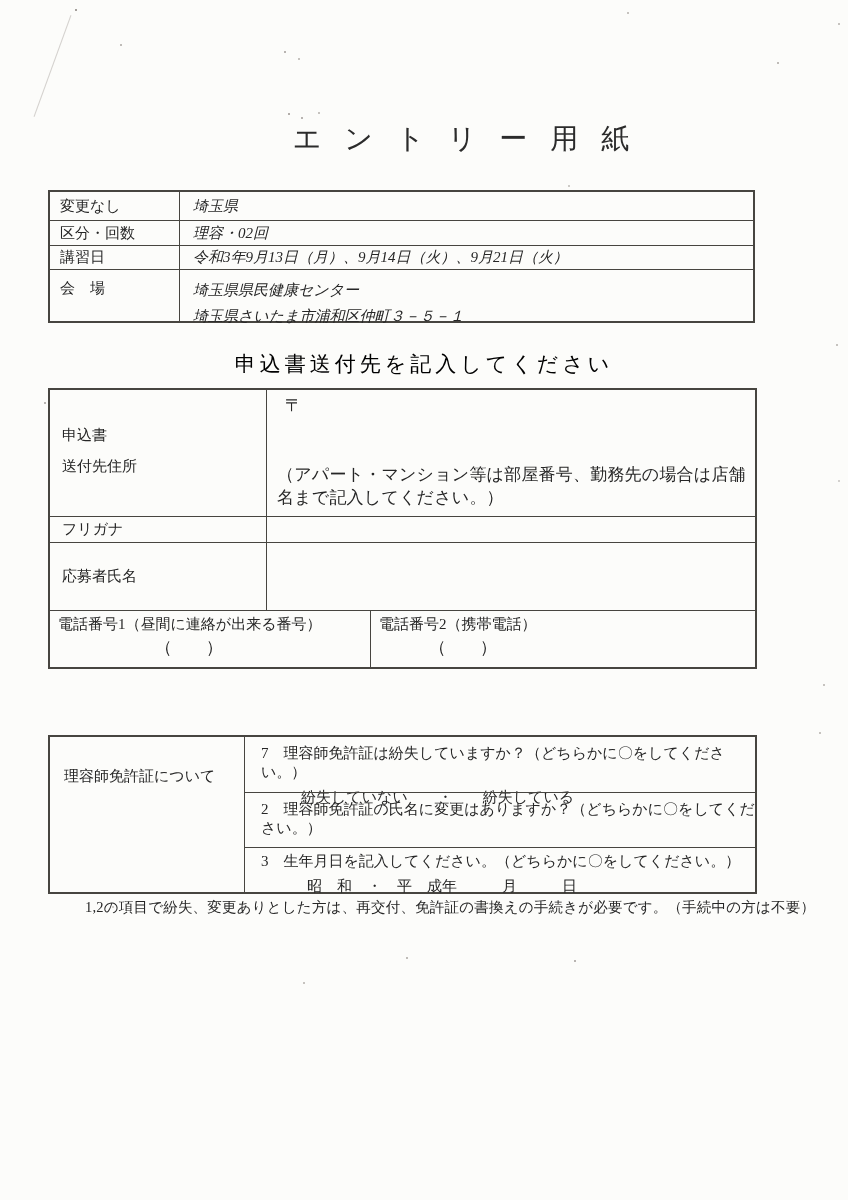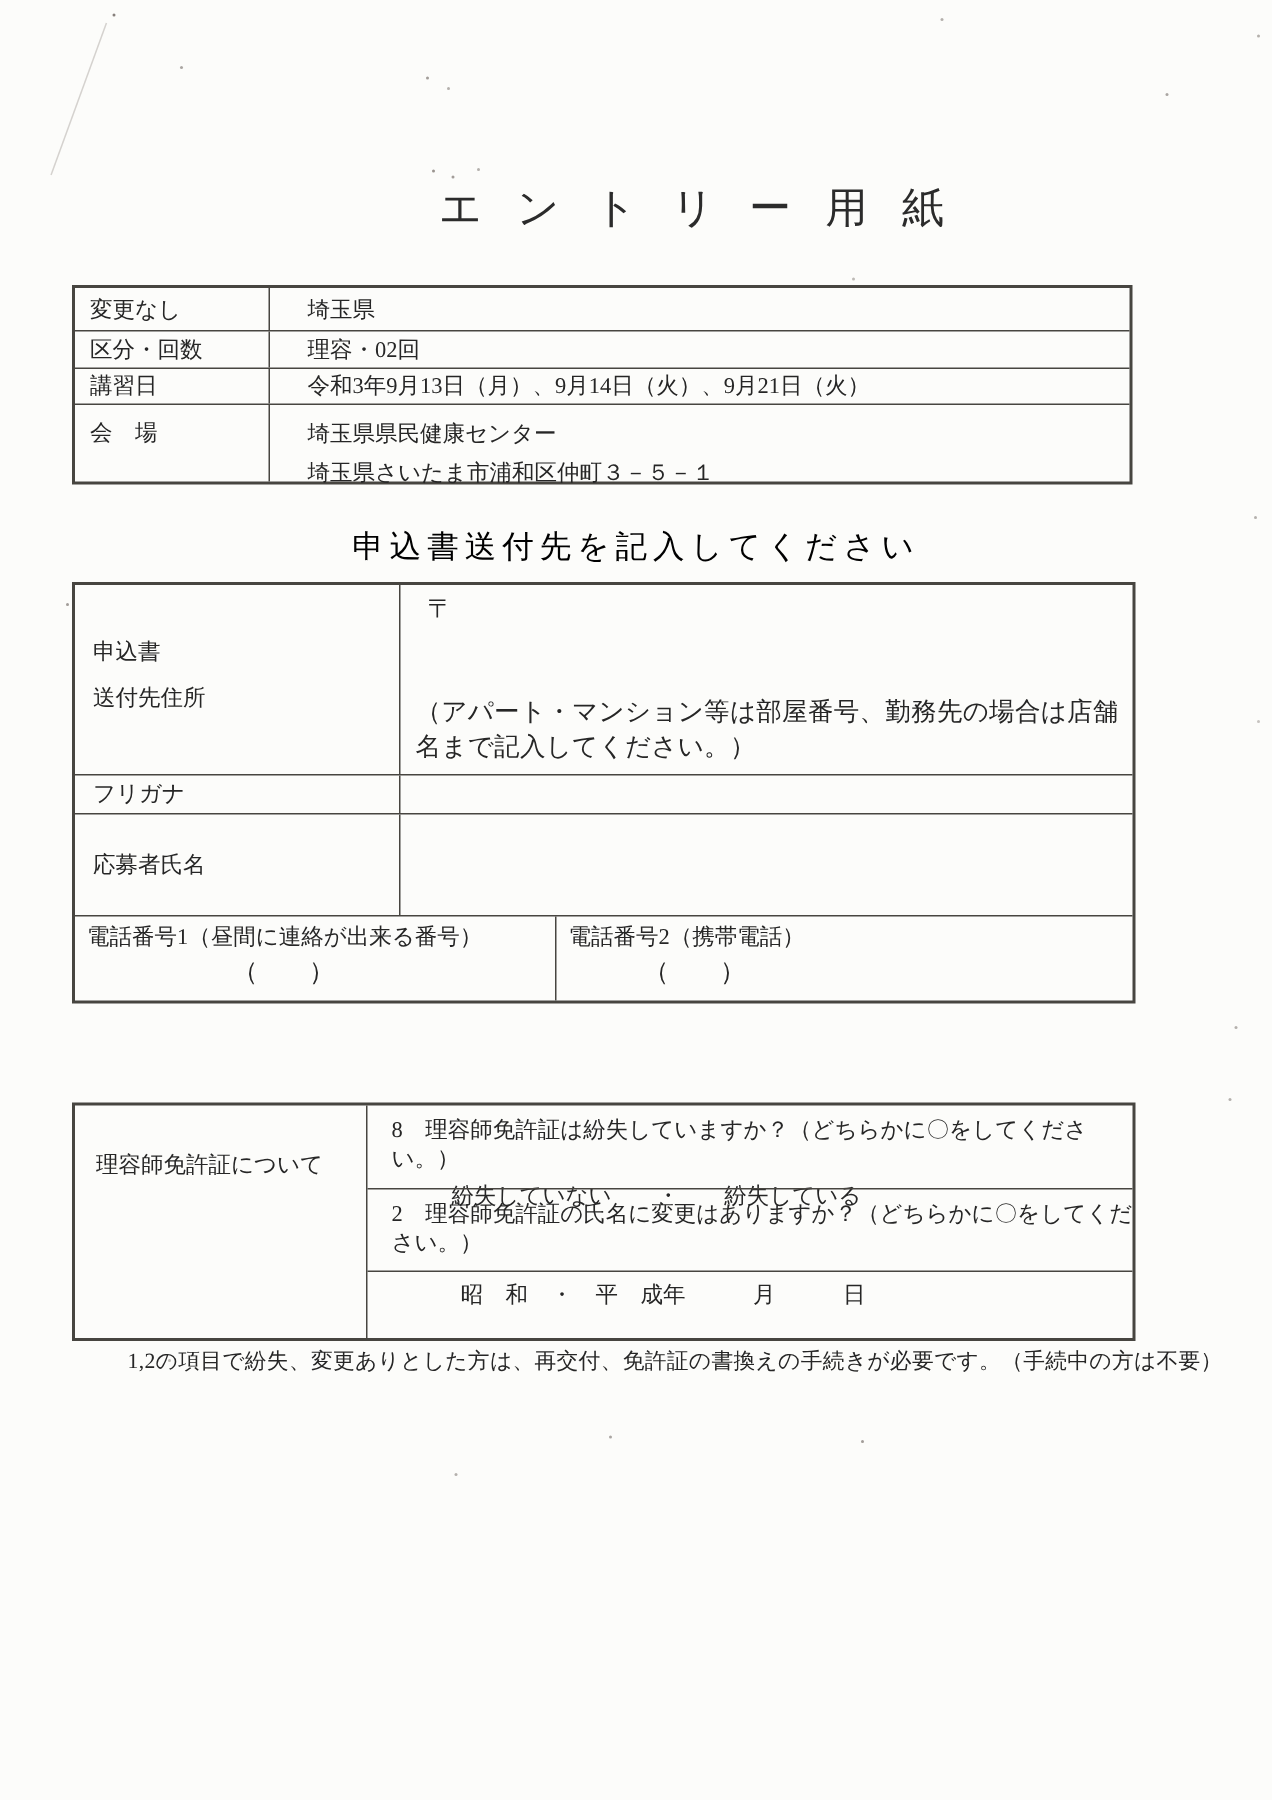--- a/index.html
+++ b/index.html
@@ -21,21 +21,21 @@
   }
   
   .tbl{position:absolute;border:2px solid #474540;box-sizing:border-box;}
   .trow{display:flex;box-sizing:border-box;}
   .trow + .trow{border-top:1.4px solid #474540;justify-content:center;}
   .tcell{box-sizing:border-box;position:relative;}
   .tcell + .tcell{border-left:1.4px solid #474540;}
   
   .t1{left:48px;top:190px;width:707px;}
   .t1 .lbl{width:129px;display:flex;align-items:center;padding-left:10px;font-size:15px;}
-  .t1 .val{flex:1;display:flex;align-items:center;padding-left:25px;font-size:15px;}
+  .t1 .val{flex:1;display:flex;align-items:center;padding-left:13px;font-size:15px;font-style:italic;}
   .t1 .val.multi{display:block;padding-top:7px;line-height:26px;}
   .t1 .lbl.top{align-items:flex-start;padding-top:9px;}
   
   .t2{left:48px;top:388px;width:709px;}
   .t2 .lblcol{width:216px;font-size:15px;}
   .addr-lbl{padding:30px 0 0 12px;line-height:31px;}
   .addr-cell{flex:1;}
   .postal{position:absolute;top:4px;left:18px;font-size:17px;}
   .addr-note{position:absolute;bottom:7px;left:10px;font-size:17px;letter-spacing:0.2px;}
   .furi-lbl{display:flex;align-items:center;padding-left:12px;}
@@ -153,27 +153,28 @@
         <div class="phone-lbl">電話番号2（携帯電話）</div>
         <div class="phone-parens">（　　）</div>
       </div>
     </div>
   </div>
 
   <div class="tbl t3">
     <div class="lblcol">理容師免許証について</div>
     <div class="qcol">
       <div class="qrow" style="height:55px">
-        <div class="q-line1">8　理容師免許証は紛失していますか？（どちらかに〇をしてください。）</div>
+        <div class="q-line1">7　理容師免許証は紛失していますか？（どちらかに〇をしてください。）</div>
         <div class="q-line2">紛失していない　　・　　紛失している</div>
       </div>
       <div class="qrow" style="height:55px">
         <div class="q-line1">2　理容師免許証の氏名に変更はありますか？（どちらかに〇をしてください。）</div>
       </div>
       <div class="qrow" style="height:45px">
+        <div class="q-line1" style="padding-top:4px">3　生年月日を記入してください。（どちらかに〇をしてください。）</div>
         <div class="q-line2 q3-line2">
           <span>昭　和　・　平　成</span>
           <span>年　　　月　　　日</span>
         </div>
       </div>
     </div>
   </div>
 
   <div class="footnote">1,2の項目で紛失、変更ありとした方は、再交付、免許証の書換えの手続きが必要です。（手続中の方は不要）</div>
 

